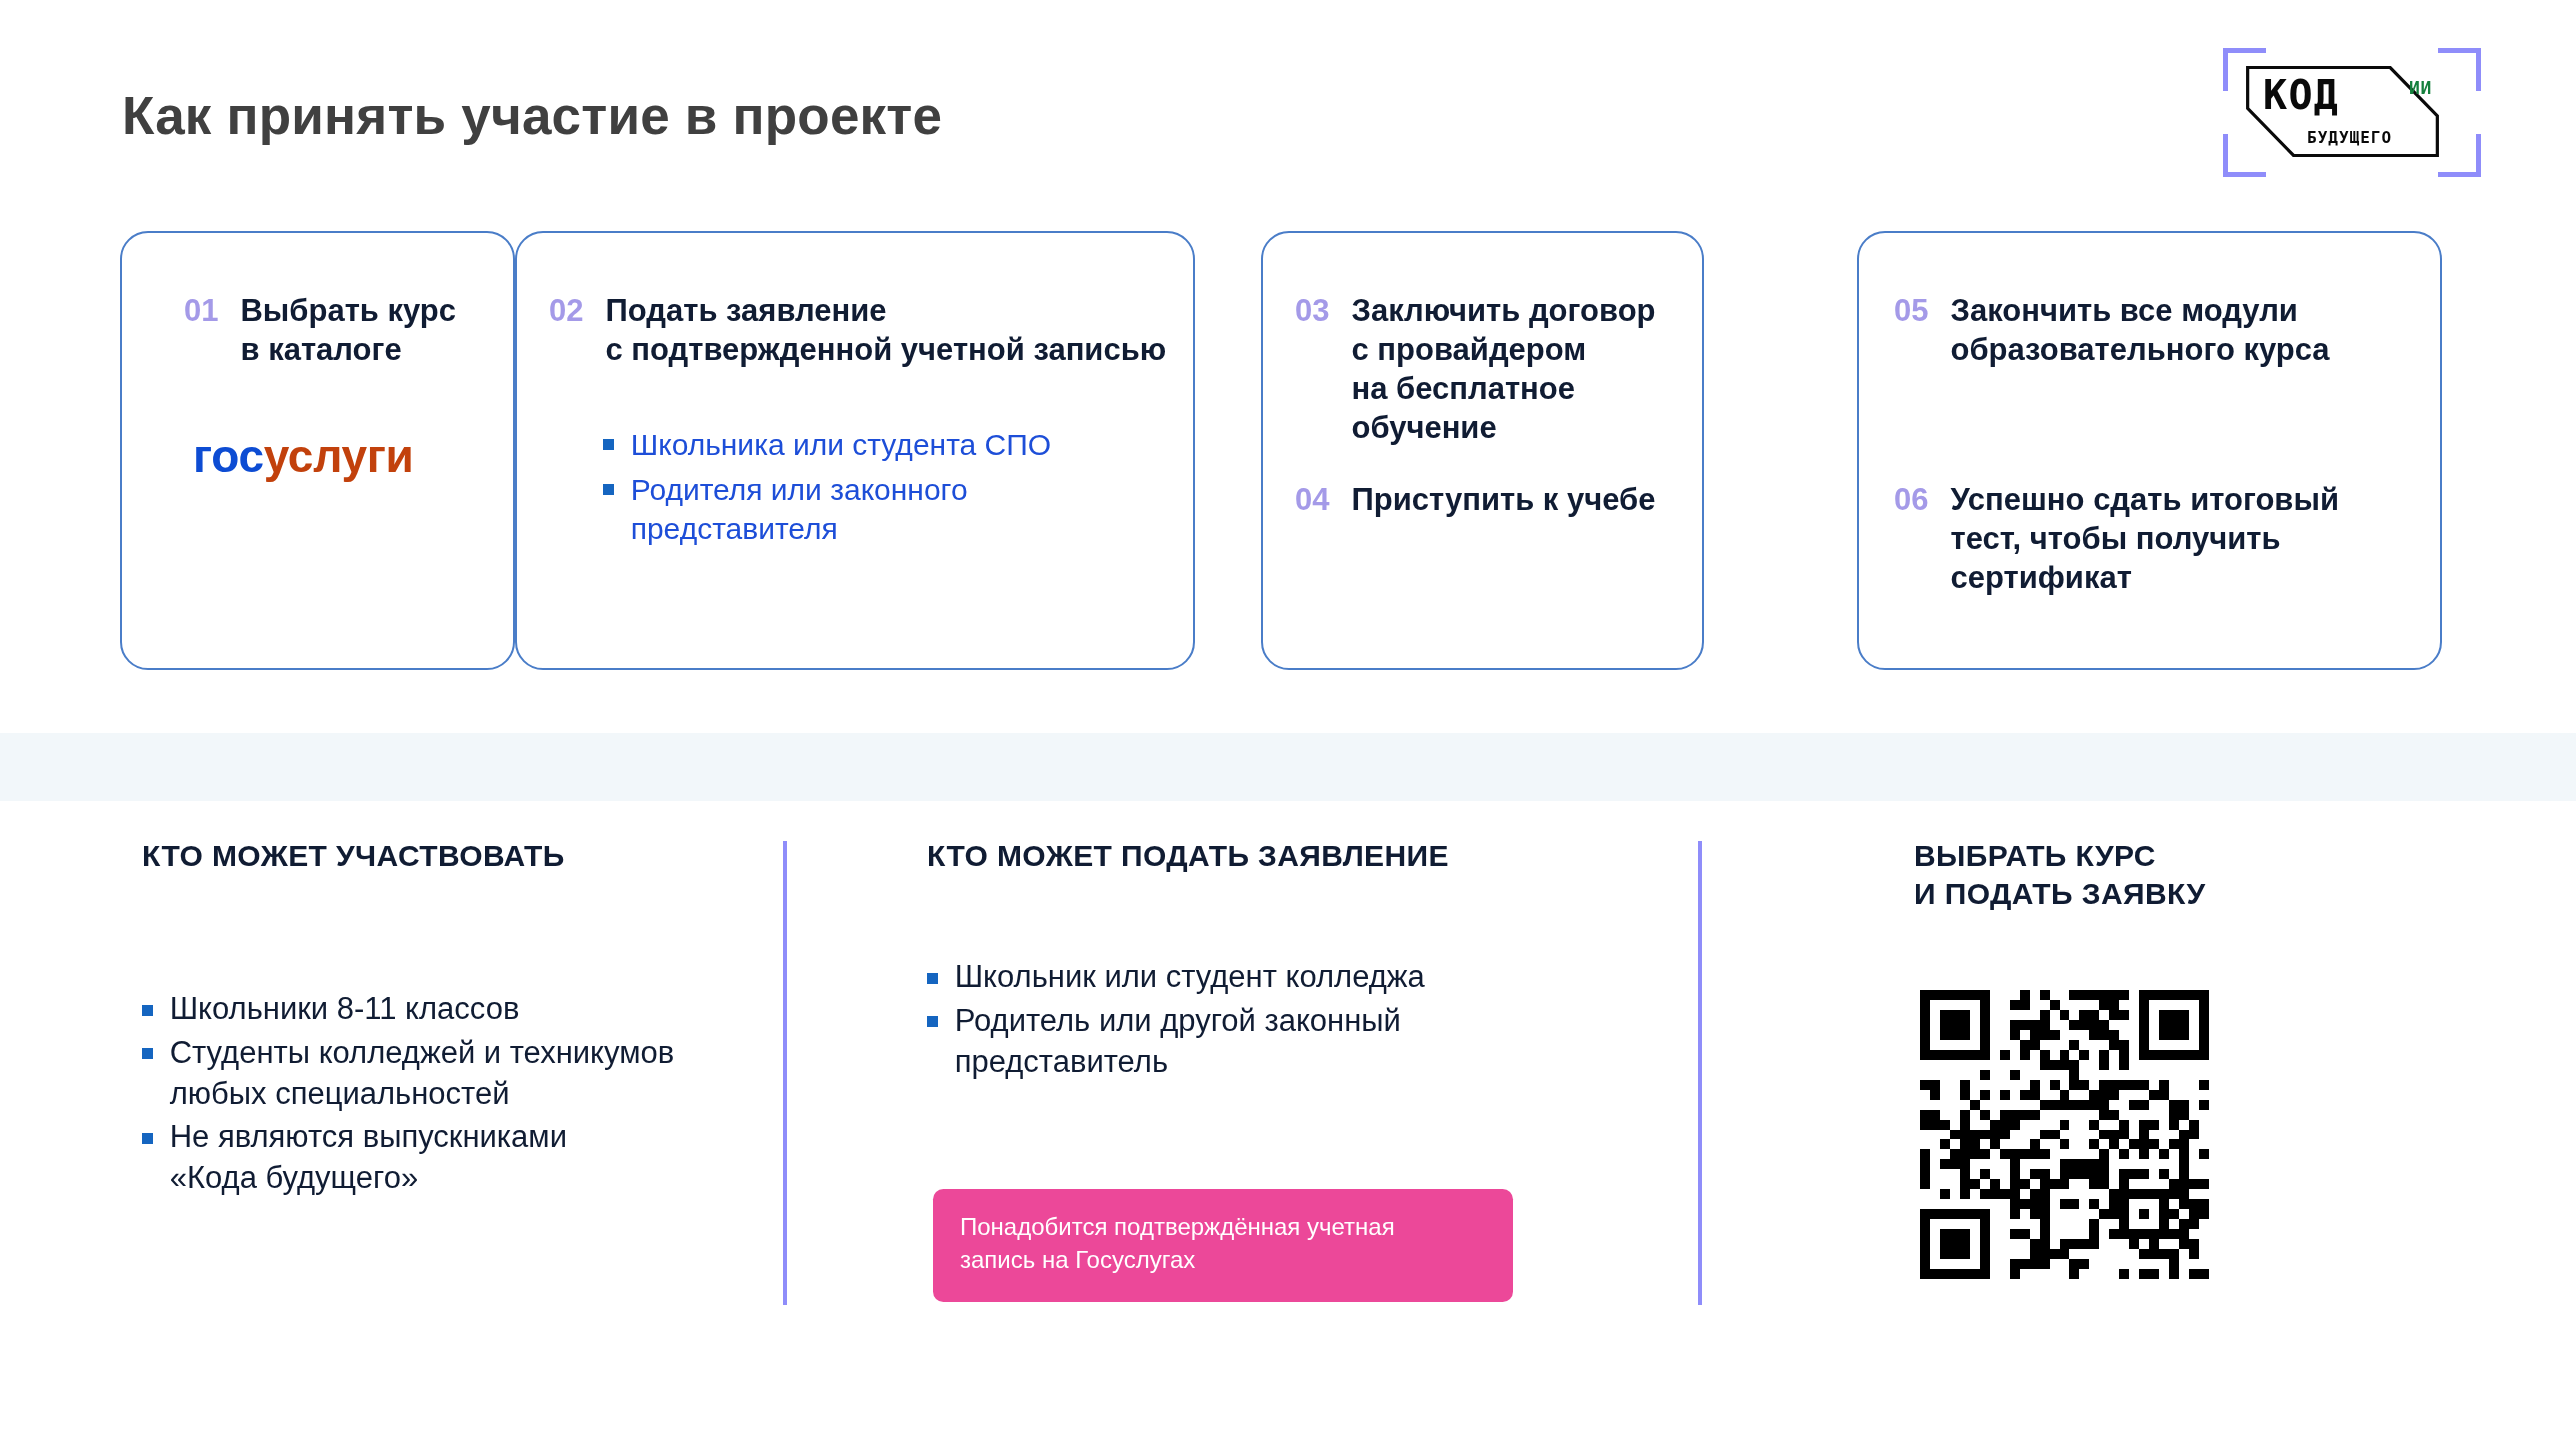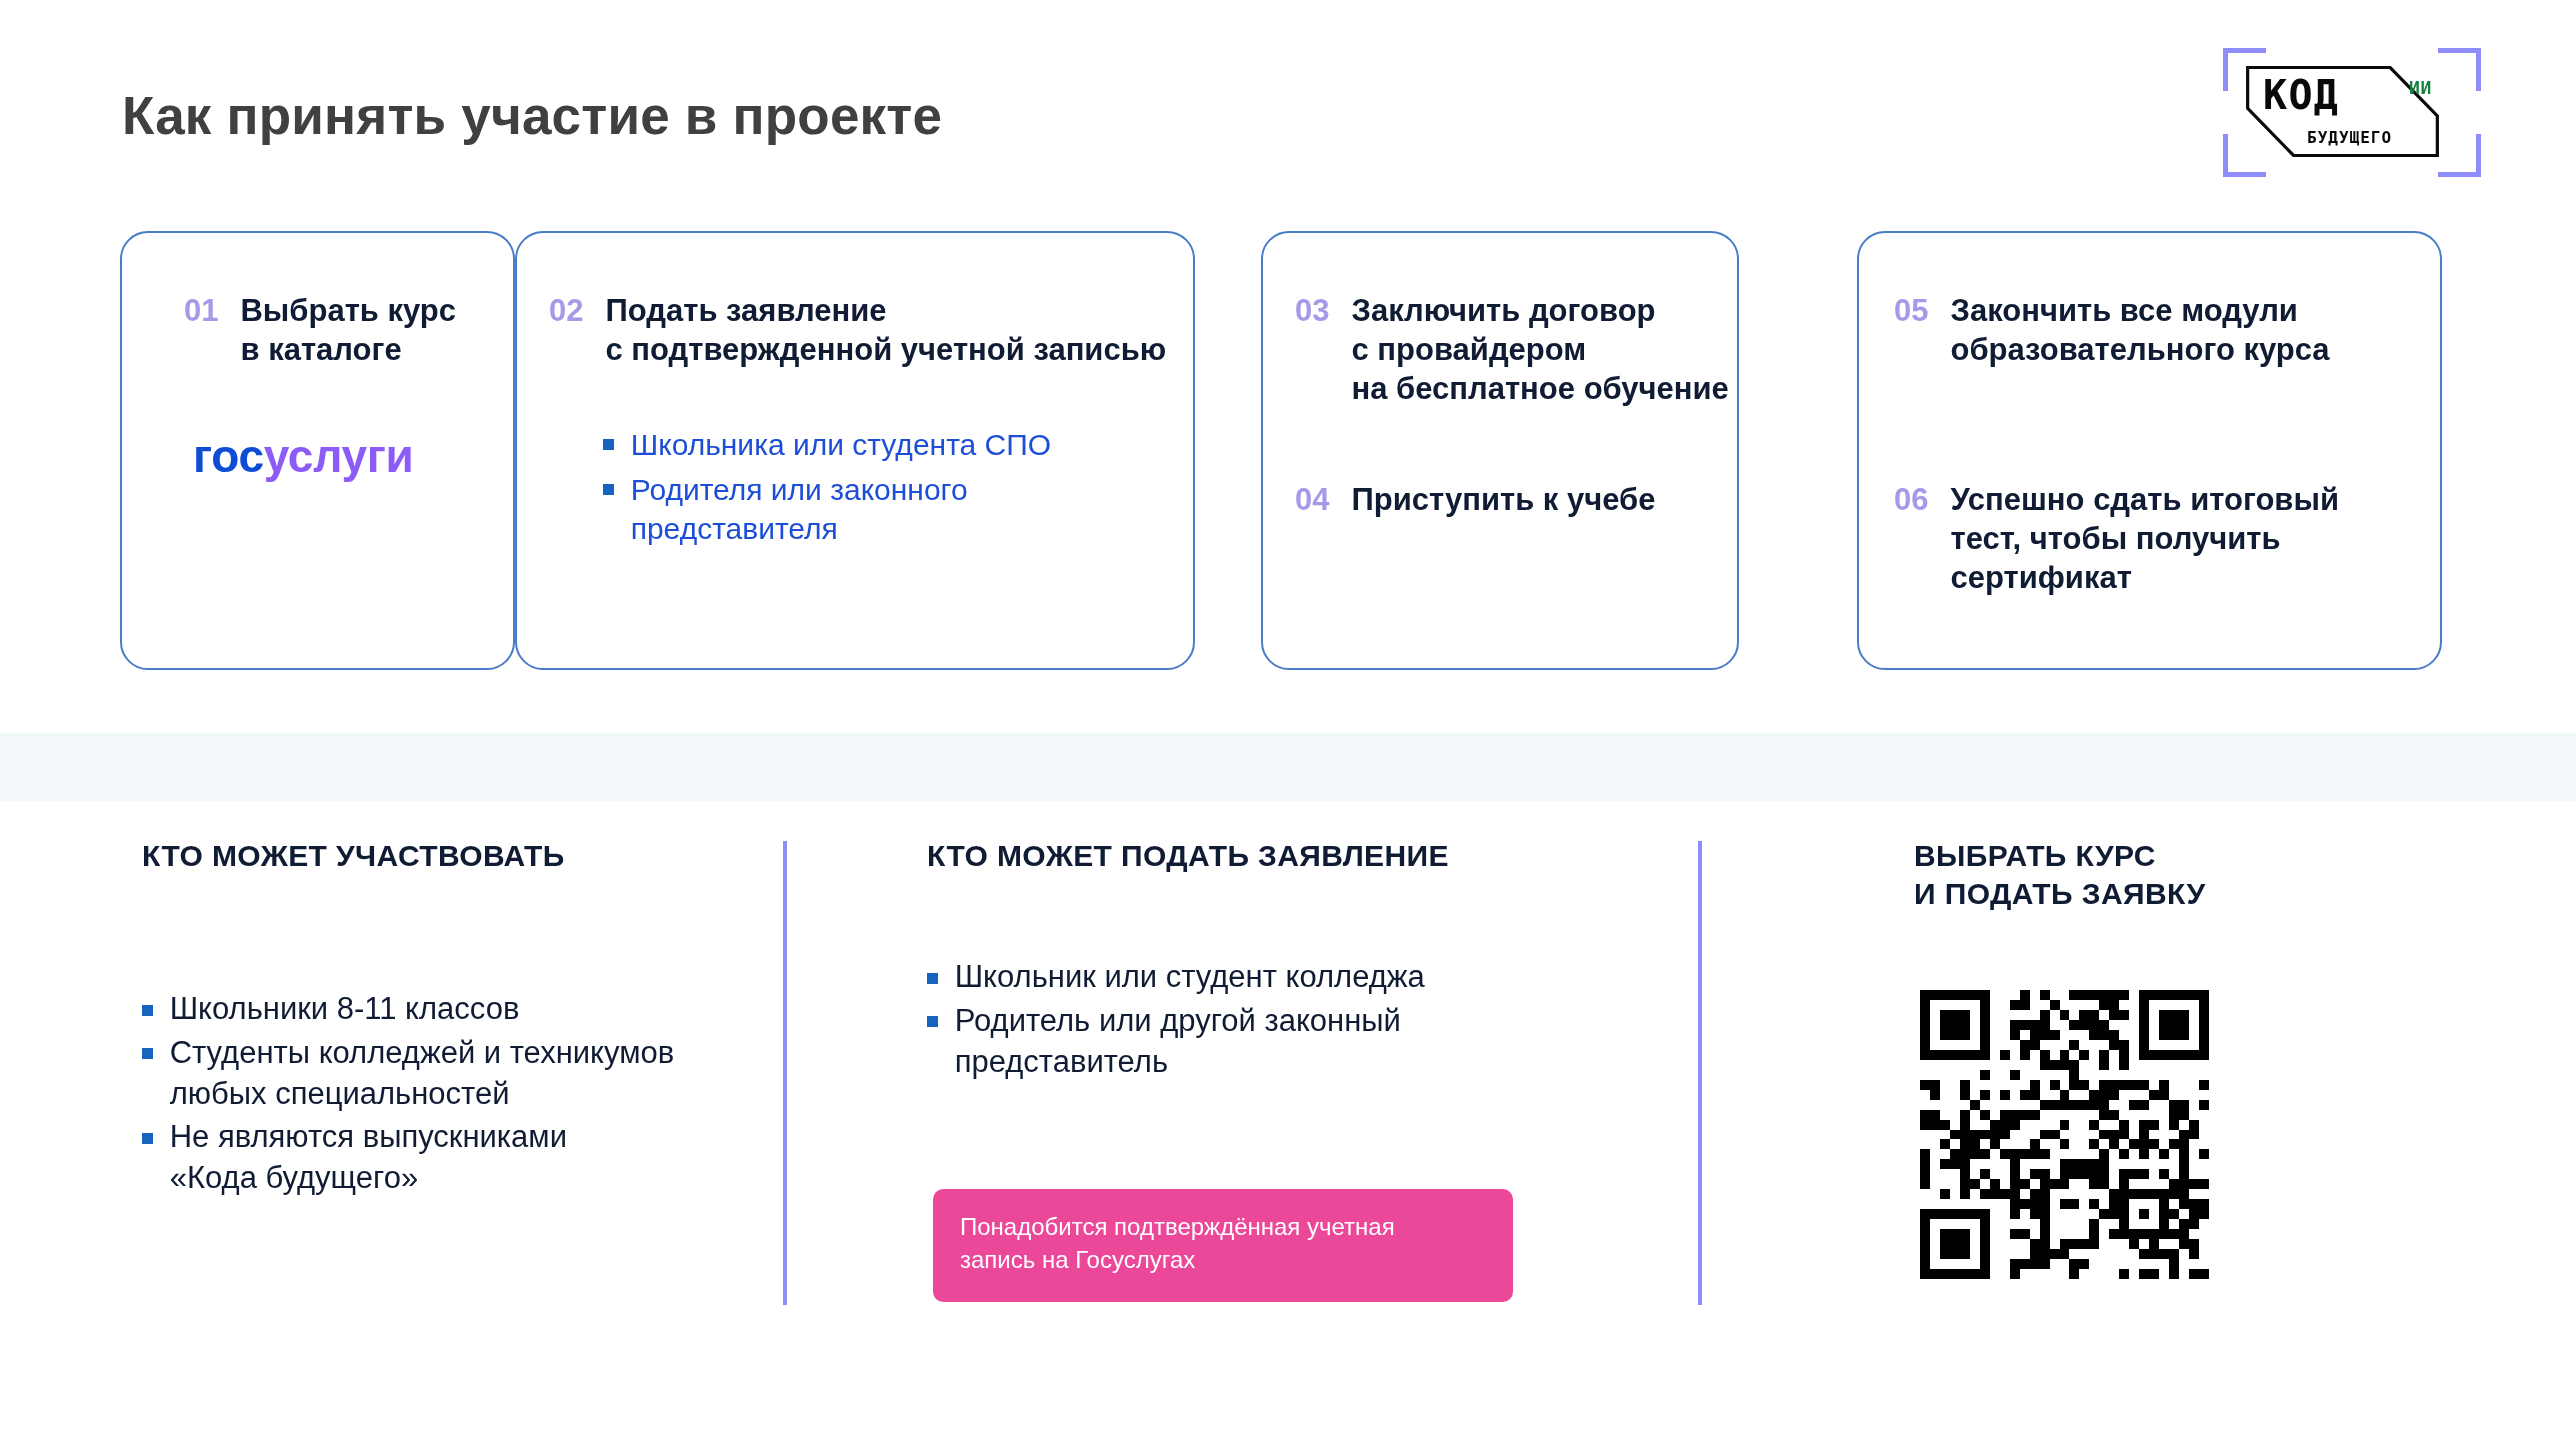--- a/index.html
+++ b/index.html
@@ -102,21 +102,21 @@
   .card {
     position: absolute;
     top: 231px;
     height: 439px;
     border: 2.6px solid #4a7dc8;
     border-radius: 28px;
     background: #ffffff;
   }
   .card-1 { left: 120px;  width: 395px; }
   .card-2 { left: 515px;  width: 680px; }
-  .card-3 { left: 1261px; width: 478px; }
+  .card-3 { left: 1261px; width: 443px; }
   .card-4 { left: 1857px; width: 585px; }
 
   .step {
     position: absolute;
     display: flex;
     align-items: flex-start;
   }
   .step-num {
     font-size: 31px;
     font-weight: 700;
@@ -174,21 +174,21 @@
     position: absolute;
     left: 71px;
     top: 200px;
     font-size: 46px;
     font-weight: 700;
     letter-spacing: -0.3px;
     line-height: 1;
     white-space: nowrap;
   }
   .gos-blue { color: #0d4cd3; }
-  .gos-red  { color: #8b5cf6; }
+  .gos-red  { color: #c2410c; }
 
   
   .band {
     position: absolute;
     left: 0;
     top: 733px;
     width: 2576px;
     height: 68px;
     background: #f2f7fa;
   }

